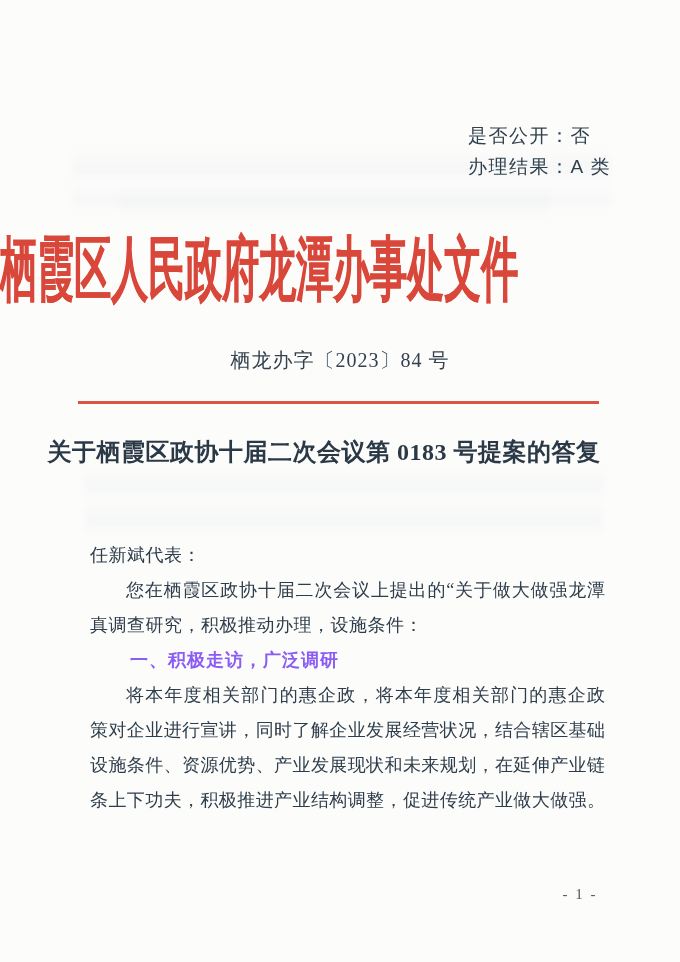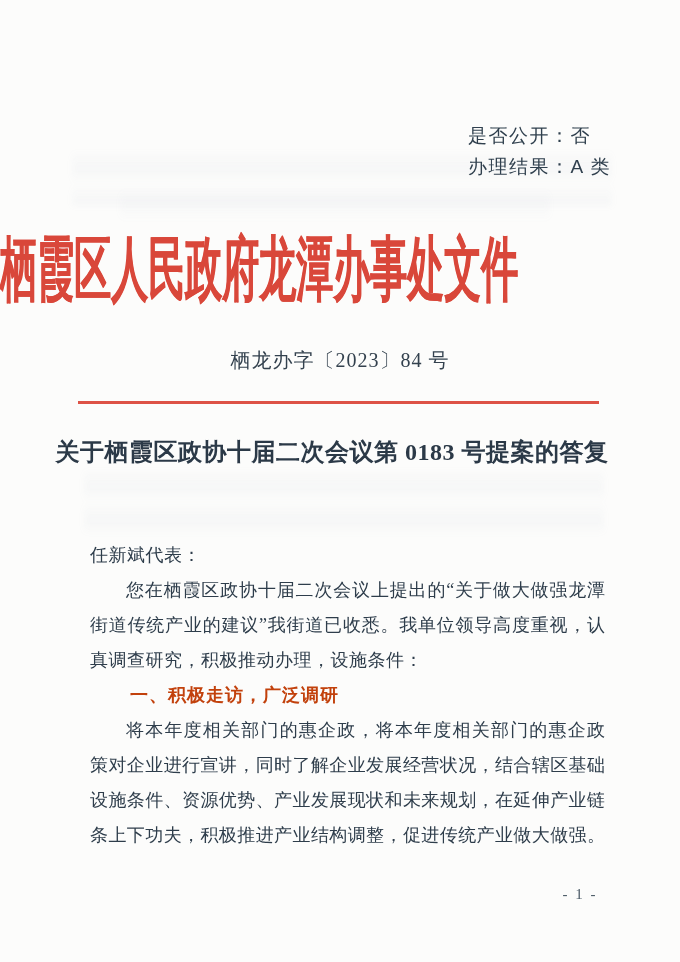--- a/index.html
+++ b/index.html
@@ -83,21 +83,21 @@
     top: 401px;
     left: 78px;
     width: 521px;
     height: 3px;
     background: #dd5246;
   }
 
   .subject-title {
     position: absolute;
     top: 436px;
-    left: 16px;
+    left: 8px;
     width: 632px;
     text-align: center;
     font-size: 24px;
     font-weight: bold;
     letter-spacing: 0.5px;
     color: #2b3947;
     white-space: nowrap;
   }
 
   
@@ -122,21 +122,21 @@
     letter-spacing: 0.5px;
   }
   .line.indent { text-indent: 36px; font-family: Liberation Serif, serif; }
   .line.heading {
     font-family: "Liberation Sans", "DejaVu Sans", sans-serif;
     font-weight: bold;
     text-align: left;
     text-align-last: left;
     text-indent: 40px;
     letter-spacing: 1px;
-    color: #c2410c;
+    color: #8b5cf6;
   }
 
   .page-number {
     position: absolute;
     top: 886px;
     left: 540px;
     width: 80px;
     text-align: center;
     font-size: 15px;
     letter-spacing: 2px;
@@ -164,21 +164,20 @@
 
   <div class="doc-number">栖龙办字〔2023〕84 号</div>
 
   <div class="red-rule" style="background: rgb(221, 82, 70);"></div>
 
   <div class="subject-title">关于栖霞区政协十届二次会议第 0183 号提案的答复</div>
 
   <div class="body-block">
     <div class="line left-end">任新斌代表：</div>
     <div class="line indent">您在栖霞区政协十届二次会议上提出的“关于做大做强龙潭</div>
-    <div class="line">街道传统产业的建议”我街道已收悉。我单位领导高度重视，认</div>
     <div class="line left-end">真调查研究，积极推动办理，设施条件：</div>
     <div class="line heading">一、积极走访，广泛调研</div>
     <div class="line indent">将本年度相关部门的惠企政，将本年度相关部门的惠企政</div>
     <div class="line">策对企业进行宣讲，同时了解企业发展经营状况，结合辖区基础</div>
     <div class="line">设施条件、资源优势、产业发展现状和未来规划，在延伸产业链</div>
     <div class="line">条上下功夫，积极推进产业结构调整，促进传统产业做大做强。</div>
   </div>
 
   <div class="page-number">- 1 -</div>
 

